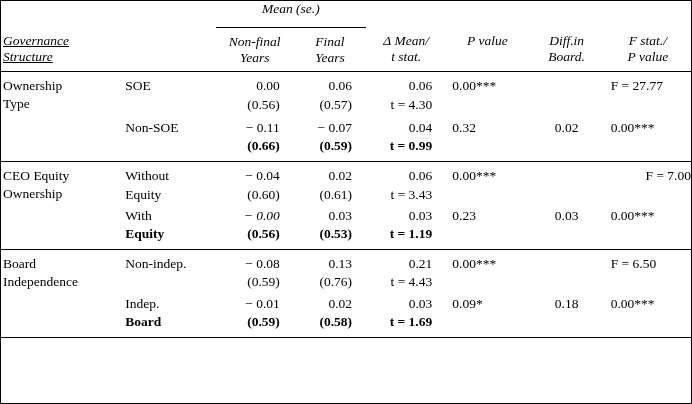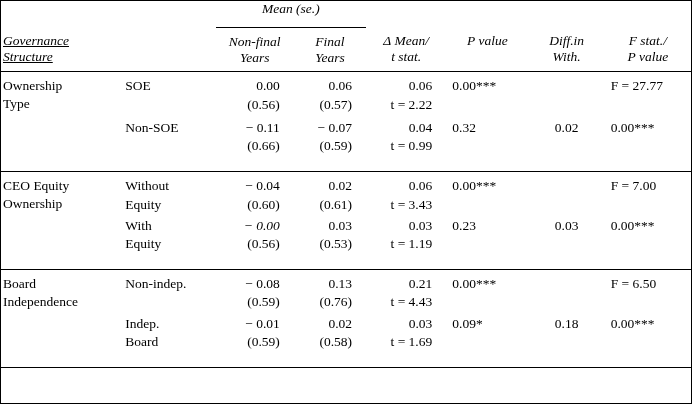--- a/index.html
+++ b/index.html
@@ -60,21 +60,21 @@
   .meanhdr {
     font-style: italic;
     text-align: center;
     padding-bottom: 2px;
   }
   .hdr-cell {
     font-style: italic;
     line-height: 1.22;
     padding-bottom: 5px;
   }
-  .pad-bot { padding-bottom: 16px; }
+  .pad-bot { padding-bottom: 6px; font-weight: bold; }
 
   .cellline { line-height: 1.35; }
 
   .grouplabel { line-height: 1.3; padding-left: 2px; }
 
   .sub2 { line-height: 1.3; padding-left: 6px; }
 </style>
 </head>
 <body>
 
@@ -119,21 +119,21 @@
       <td class="hdr-cell ctr" style="padding-top:6px;">
         <div>Δ Mean/</div>
         <div>t stat.</div>
       </td>
       <td class="hdr-cell ctr" style="padding-top:6px;">
         <div>P value</div>
         <div></div>
       </td>
       <td class="hdr-cell ctr" style="padding-top:6px;font-family:Liberation Serif, serif;">
         <div>Diff.in</div>
-        <div>With.</div>
+        <div>Board.</div>
       </td>
       <td class="hdr-cell ctr" style="padding-top:6px;">
         <div>F stat./</div>
         <div>P value</div>
       </td>
     </tr>
 
     <tr class="rule-top">
       <td class="grouplabel" rowspan="2" style="padding-top:5px;">
         <div>Ownership</div>
@@ -144,21 +144,21 @@
       <td class="num cellline" style="padding-top:5px;">0.06</td>
       <td class="num cellline" style="padding-top:5px;">0.06</td>
       <td class="lft cellline" style="padding-top:5px;">0.00***</td>
       <td class="ctr cellline" style="padding-top:5px;"></td>
       <td class="lft cellline" style="padding-top:5px;">F = 27.77</td>
     </tr>
     <tr>
       <td class="sub2 cellline"></td>
       <td class="num cellline">(0.56)</td>
       <td class="num cellline">(0.57)</td>
-      <td class="num cellline">t = 2.22</td>
+      <td class="num cellline">t = 4.30</td>
       <td class="lft cellline"></td>
       <td class="ctr cellline"></td>
       <td class="lft cellline"></td>
     </tr>
 
     <tr>
       <td rowspan="2"></td>
       <td class="sub2 cellline" style="padding-top:5px;">Non-SOE</td>
       <td class="num cellline" style="padding-top:5px;">− 0.11</td>
       <td class="num cellline" style="padding-top:5px;">− 0.07</td>
@@ -181,21 +181,21 @@
       <td class="grouplabel" rowspan="2" style="padding-top:5px;margin-left:28px;">
         <div>CEO Equity</div>
         <div>Ownership</div>
       </td>
       <td class="sub2 cellline" style="padding-top:5px;">Without</td>
       <td class="num cellline" style="padding-top:5px;">− 0.04</td>
       <td class="num cellline" style="padding-top:5px;">0.02</td>
       <td class="num cellline" style="padding-top:5px;">0.06</td>
       <td class="lft cellline" style="padding-top:5px;">0.00***</td>
       <td class="ctr cellline" style="padding-top:5px;"></td>
-      <td class="lft cellline" style="padding-top:5px;">F = 7.00</td>
+      <td class="lft cellline" style="padding-top:5px;text-align:right;">F = 7.00</td>
     </tr>
     <tr>
       <td class="sub2 cellline">Equity</td>
       <td class="num cellline">(0.60)</td>
       <td class="num cellline">(0.61)</td>
       <td class="num cellline">t = 3.43</td>
       <td class="lft cellline"></td>
       <td class="ctr cellline"></td>
       <td class="lft cellline"></td>
     </tr>

